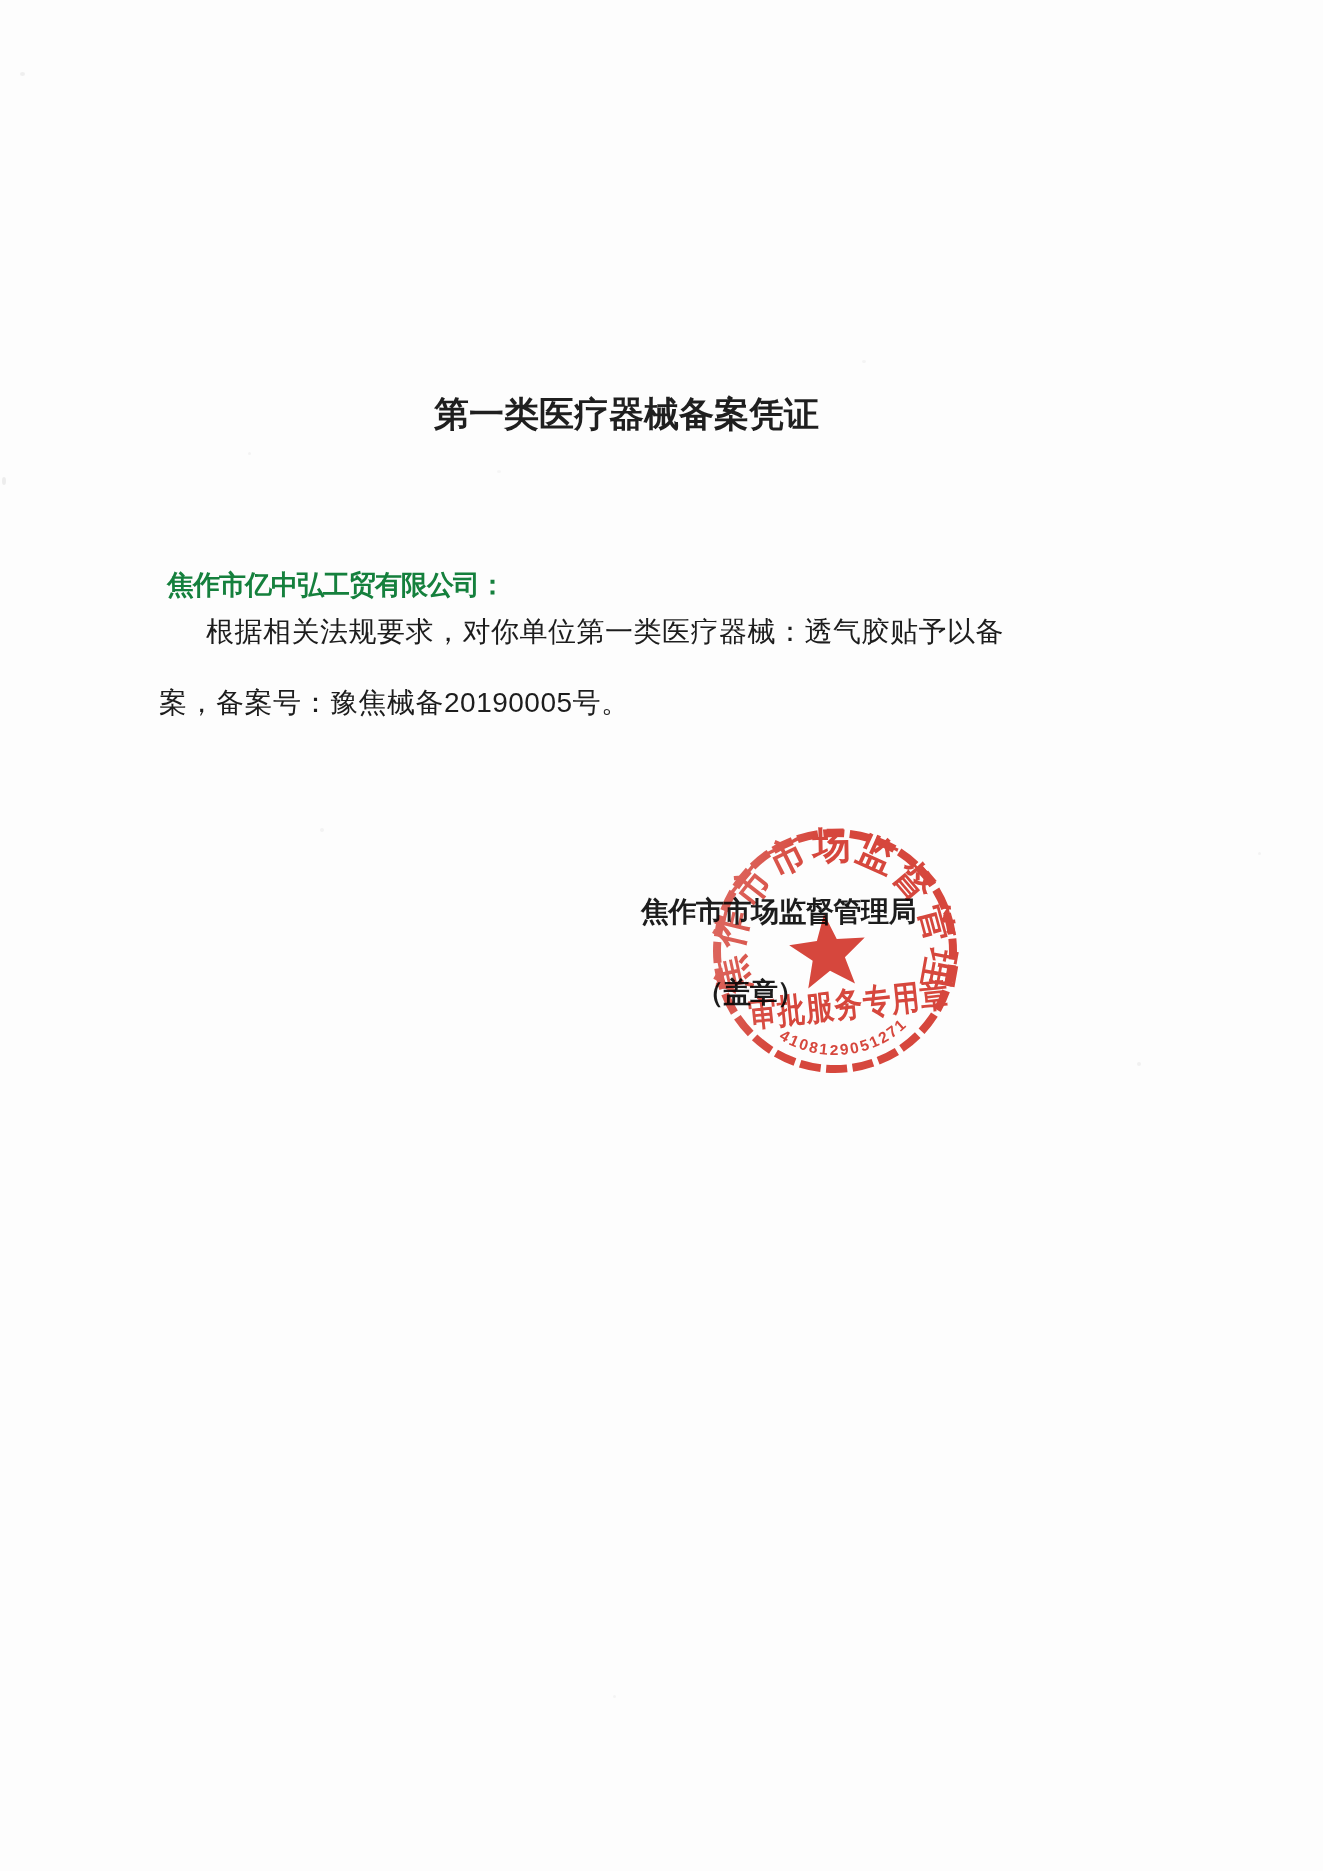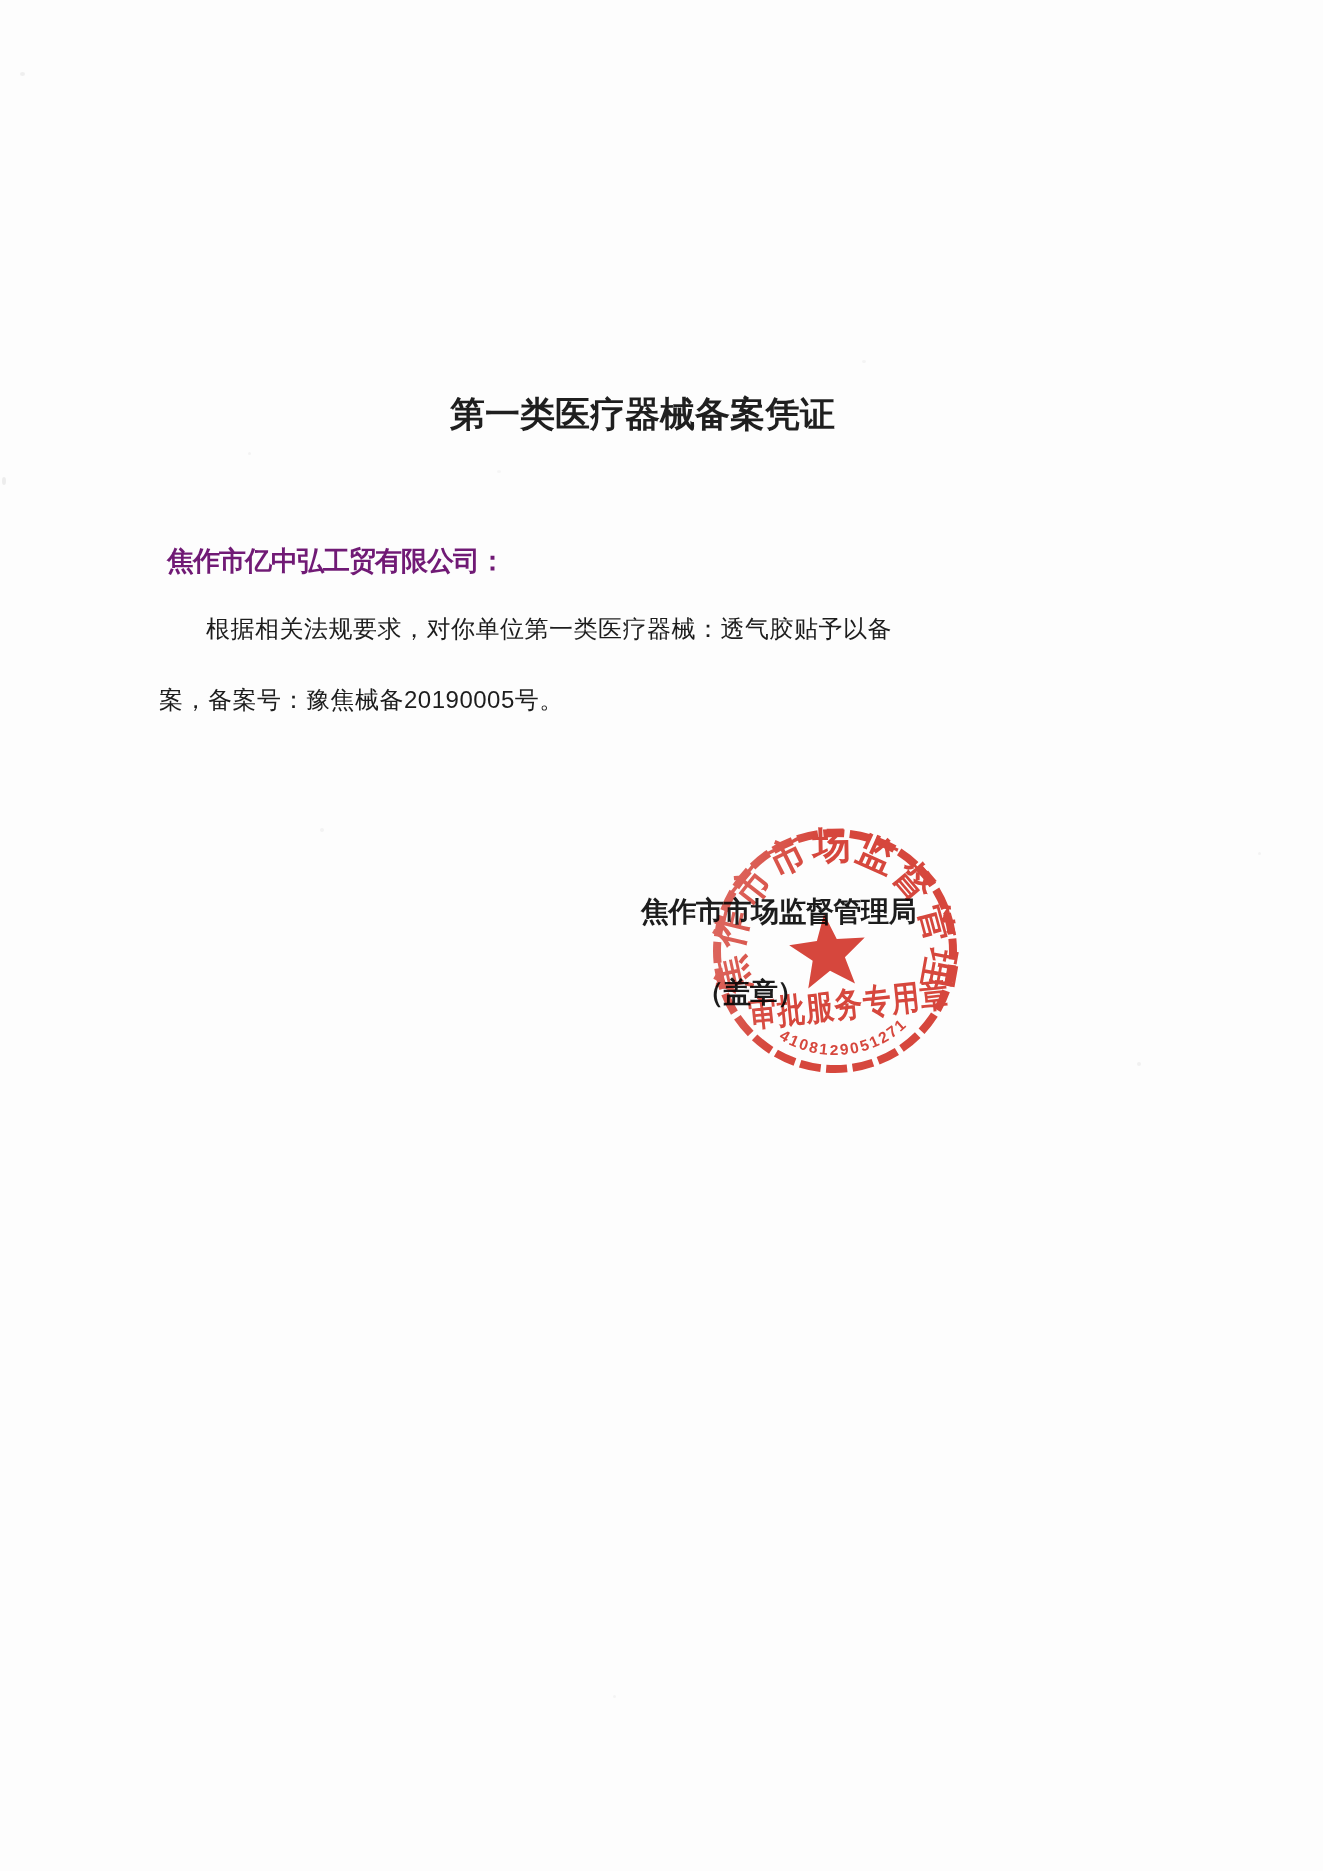--- a/index.html
+++ b/index.html
@@ -7,27 +7,27 @@
     position:relative;
     width:1323px;height:1871px;
     background:#fdfdfd;
     overflow:hidden;
     font-family:"Liberation Sans","DejaVu Sans",sans-serif;
     color:#222;
   }
   .abs{position:absolute;white-space:nowrap;}
   .title{
     left:434px;top:391px;
-    font-size:35px;font-weight:700;letter-spacing:0px;color:#1f1f1f;margin-left:16px;
+    font-size:35px;font-weight:700;letter-spacing:0px;color:#1f1f1f;
   }
   .recipient{
-    left:167px;top:543px;
-    font-size:27px;font-weight:700;letter-spacing:-1px;color:#701a75;
+    left:167px;top:567px;
+    font-size:27px;font-weight:700;letter-spacing:-1px;color:#15803d;
   }
-  .body-line{font-size:24px;font-weight:500;letter-spacing:0.5px;color:#1d1d1d;}
+  .body-line{font-size:28px;font-weight:500;letter-spacing:0.5px;color:#1d1d1d;}
   .body-line1{left:206px;top:613px;}
   .body-line2{left:159px;top:684px;}
   .issuer{
     left:641px;top:893px;
     font-size:28px;font-weight:700;letter-spacing:-0.5px;color:#1c1c1c;
     z-index:1;
   }
   .seal-note{
     left:696px;top:974px;
     font-size:28px;font-weight:600;letter-spacing:-1px;color:#1c1c1c;

